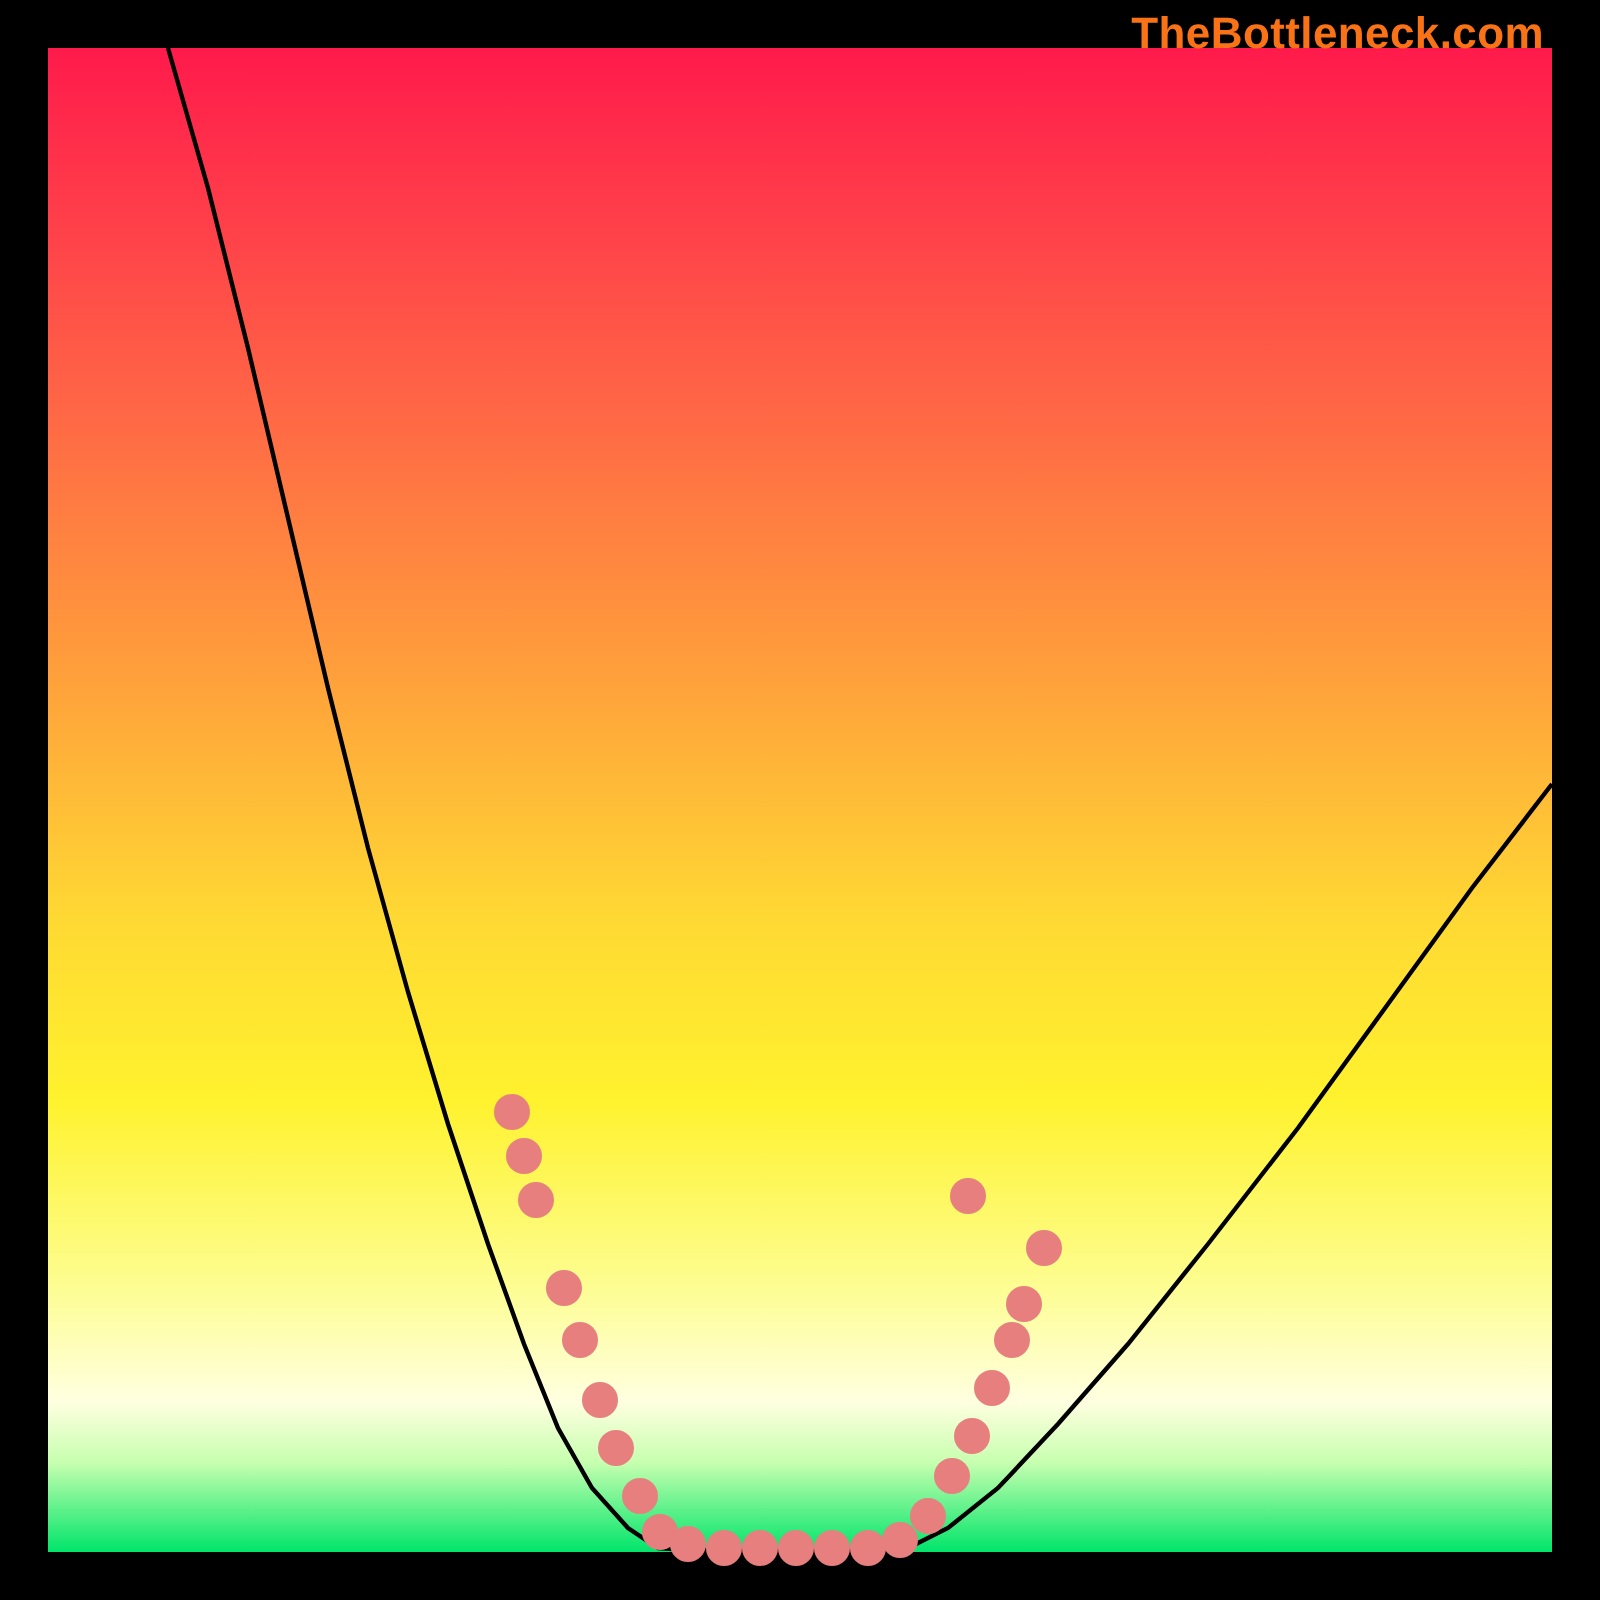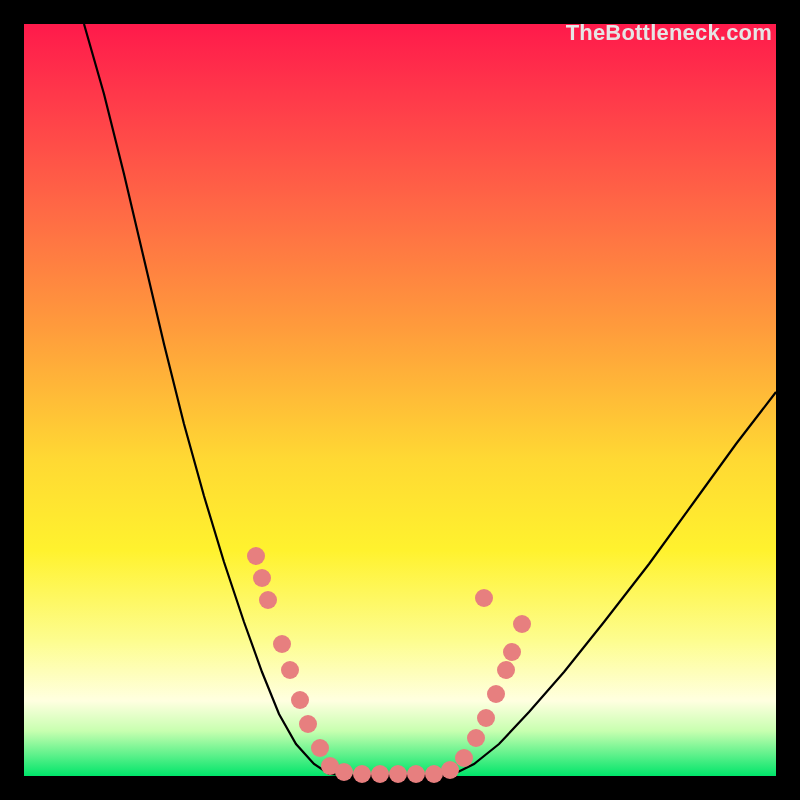--- a/index.html
+++ b/index.html
@@ -28,24 +28,23 @@
       #ffffe0 90%,
       #c8ffb0 94%,
       #00e56a 100%);
   }
   .watermark {
     position: absolute;
     top: 4px;
     right: 28px;
     font-size: 22px;
     font-weight: 600;
-    color: #e5e5e5;
+    color: #f97316;
     letter-spacing: 0.2px;
     user-select: none;
-    margin-top: 16px;
   }
   svg.plot {
     position: absolute;
     left: 0;
     top: 0;
     width: 752px;
     height: 752px;
     overflow: visible;
   }
   .curve {

